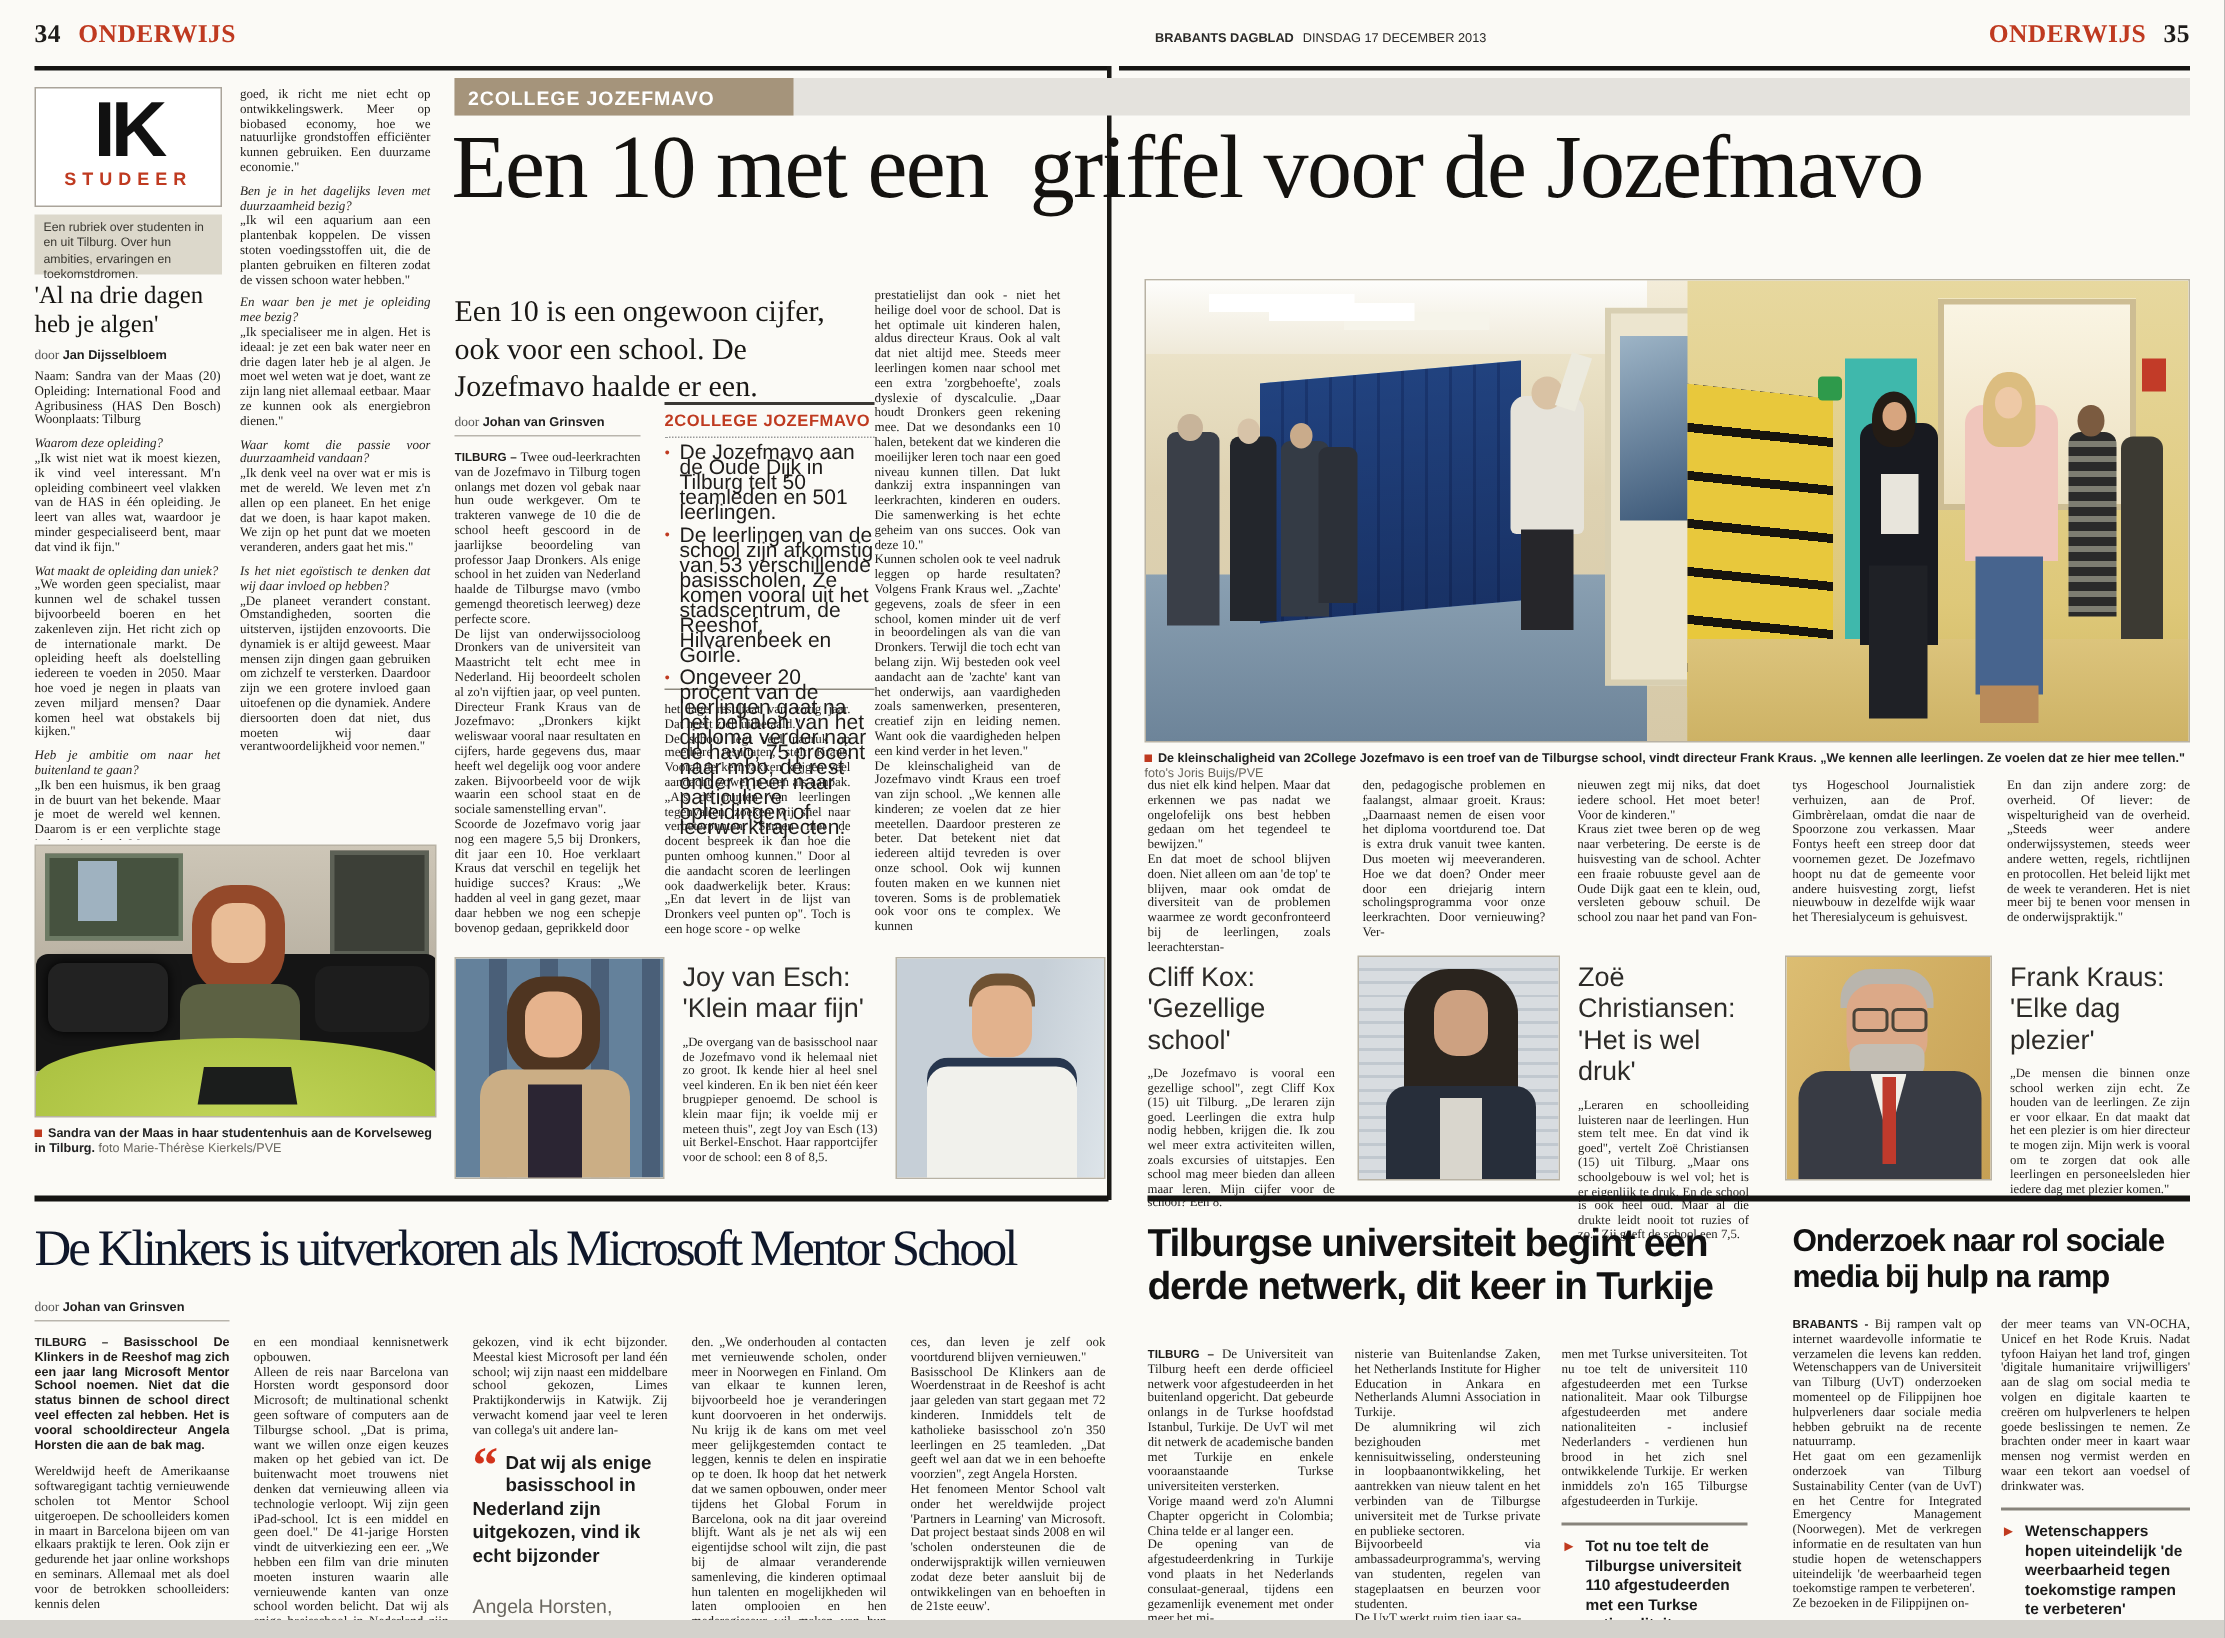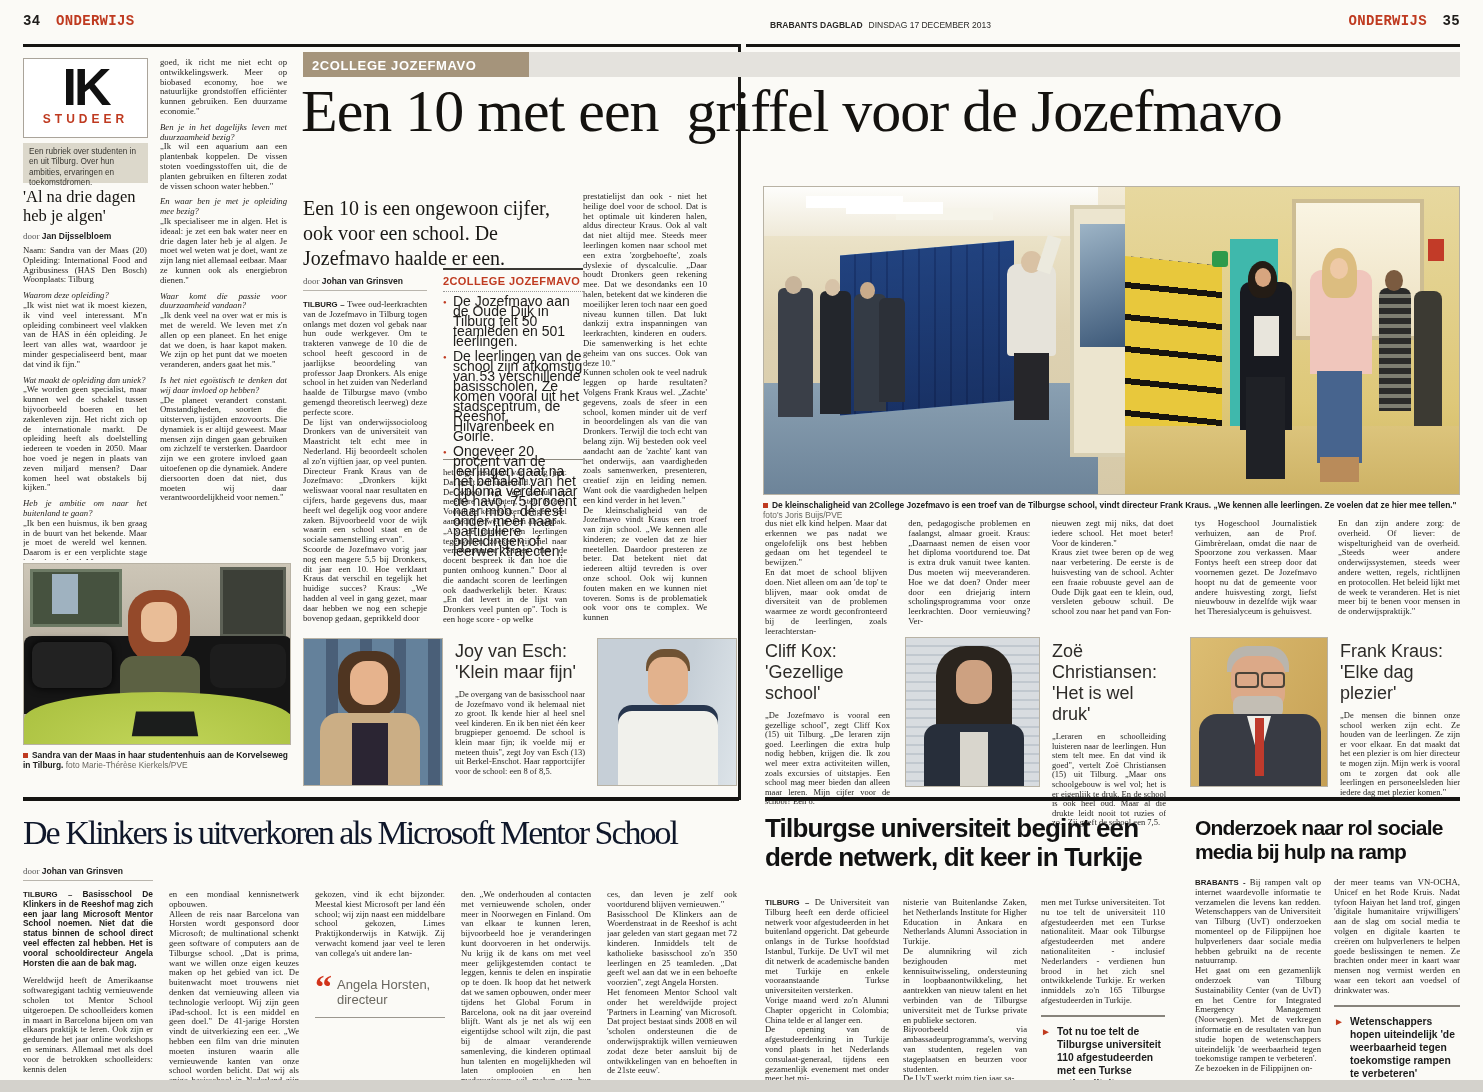--- a/index.html
+++ b/index.html
@@ -2,21 +2,21 @@
 <html><head>
 <meta charset="utf-8">
 <style>
   html,body{margin:0;padding:0;background:#888;}
   .page{position:relative;width:1483px;height:1092px;background:#fbfaf6;overflow:hidden;
         font-family:"Liberation Serif","DejaVu Serif",serif;color:#1e1c1a;}
   .abs{position:absolute;}
   .rule{position:absolute;background:#151412;height:3px;}
   .thickrule{position:absolute;background:#151412;height:4px;}
   
-  .mh{position:absolute;font-family:Liberation Mono, monospace;font-weight:bold;font-size:14px;letter-spacing:.3px;}
+  .mh{position:absolute;font-family:Liberation Serif, serif;font-weight:bold;font-size:17px;letter-spacing:.3px;}
   .mh .red{color:#bf3a20;}
   .mh-center{position:absolute;font-family:"Liberation Sans",sans-serif;font-size:8.5px;color:#2b2a28;}
   .mh-center b{margin-right:6px;}
   
   .kbar{position:absolute;background:#e4e2dd;}
   .kicker{position:absolute;background:#a5947b;color:#fff;font-family:"Liberation Sans",sans-serif;
           font-weight:bold;font-size:13px;letter-spacing:.6px;padding:6px 0 0 9px;box-sizing:border-box;}
   
   .mainhead{font-size:60px;letter-spacing:-1px;line-height:1.05;color:#14120f;white-space:pre;}
   .serifhead{font-size:34px;letter-spacing:-2px;color:#0f172a;}
@@ -305,20 +305,21 @@
     <div class="bodytext" style="width:130px;height:192px;">
         <p class="p">en een mondiaal kennisnetwerk opbouwen.</p>
         <p class="p">Alleen de reis naar Barcelona van Horsten wordt gesponsord door Microsoft; de multinational schenkt geen software of computers aan de Tilburgse school. „Dat is prima, want we willen onze eigen keuzes maken op het gebied van ict. De buitenwacht moet trouwens niet denken dat vernieuwing alleen via technologie verloopt. Wij zijn geen iPad-school. Ict is een middel en geen doel." De 41-jarige Horsten vindt de uitverkiezing een eer. „We hebben een film van drie minuten moeten insturen waarin alle vernieuwende kanten van onze school worden belicht. Dat wij als enige basisschool in Nederland zijn uit-</p>
       </div>
     <div style="width:130px;">
       <div class="bodytext">
           <p class="p">gekozen, vind ik echt bijzonder. Meestal kiest Microsoft per land één school; wij zijn naast een middelbare school gekozen, Limes Praktijkonderwijs in Katwijk. Zij verwacht komend jaar veel te leren van collega's uit andere lan-</p>
         </div>
       <div class="pullquote">
         <span class="pq-mark">“</span>
+        <div class="pq-text">Dat wij als enige basisschool in Nederland zijn uitgekozen, vind ik echt bijzonder</div>
         <div class="pq-attr">Angela Horsten, directeur</div>
       </div>
     </div>
     <div class="bodytext" style="width:130px;height:192px;">
         <p class="p">den. „We onderhouden al contacten met vernieuwende scholen, onder meer in Noorwegen en Finland. Om van elkaar te kunnen leren, bijvoorbeeld hoe je veranderingen kunt doorvoeren in het onderwijs. Nu krijg ik de kans om met veel meer gelijkgestemden contact te leggen, kennis te delen en inspiratie op te doen. Ik hoop dat het netwerk dat we samen opbouwen, onder meer tijdens het Global Forum in Barcelona, ook na dit jaar overeind blijft. Want als je net als wij een eigentijdse school wilt zijn, die past bij de almaar veranderende samenleving, die kinderen optimaal hun talenten en mogelijkheden wil laten omplooien en hen mederegisseur wil maken van hun eigen leerpro-</p>
       </div>
     <div class="bodytext" style="width:130px;height:192px;">
         <p class="p">ces, dan leven je zelf ook voortdurend blijven vernieuwen."</p>
         <p class="p">Basisschool De Klinkers aan de Woerdenstraat in de Reeshof is acht jaar geleden van start gegaan met 72 kinderen. Inmiddels telt de katholieke basisschool zo'n 350 leerlingen en 25 teamleden. „Dat geeft wel aan dat we in een behoefte voorzien", zegt Angela Horsten.</p>
         <p class="p">Het fenomeen Mentor School valt onder het wereldwijde project 'Partners in Learning' van Microsoft. Dat project bestaat sinds 2008 en wil 'scholen ondersteunen die de onderwijspraktijk willen vernieuwen zodat deze beter aansluit bij de ontwikkelingen van en behoeften in de 21ste eeuw'.</p>

